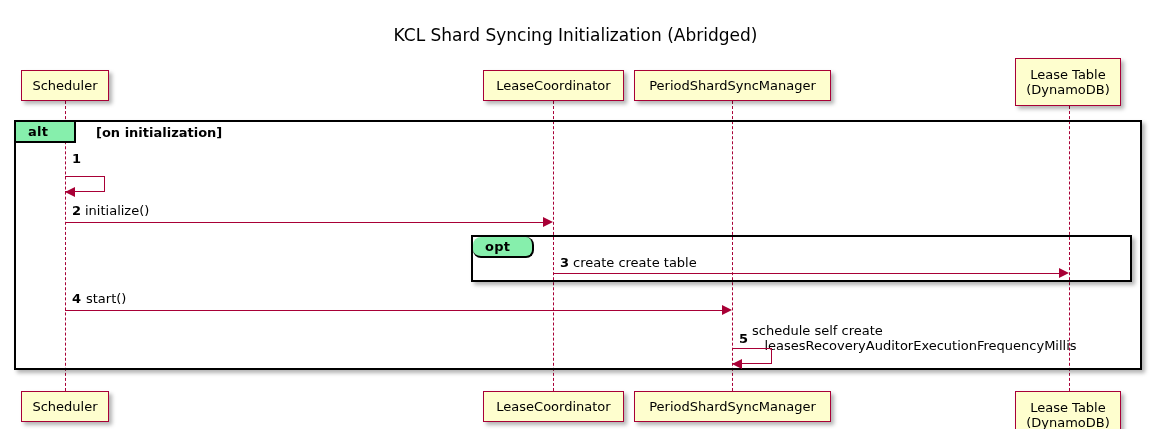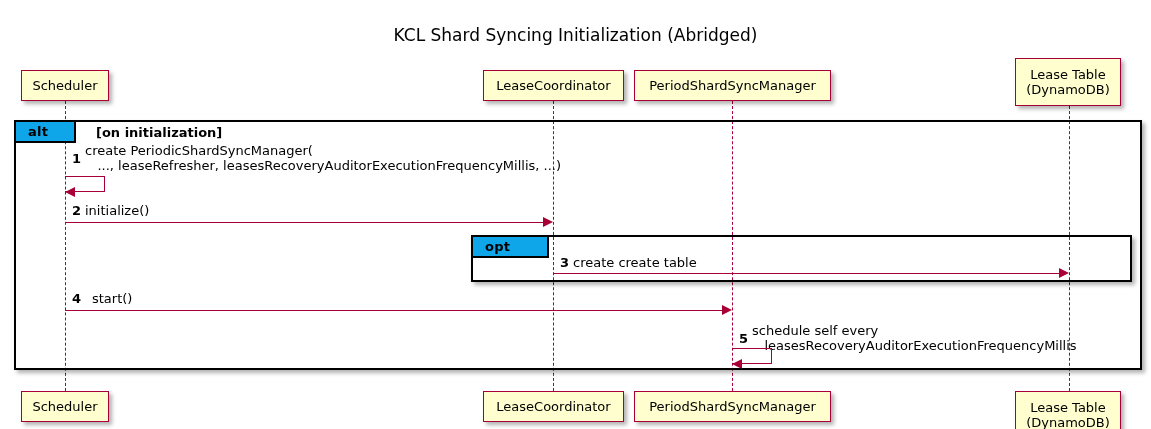--- a/index.html
+++ b/index.html
@@ -56,21 +56,21 @@
   .frame {
     position: absolute;
     box-sizing: border-box;
     border: 2px solid #000000;
     background: transparent;
     box-shadow: 3px 3px 4px rgba(0,0,0,0.30);
   }
   .frame-label {
     position: absolute;
     box-sizing: border-box;
-    background: #0ea5e9;
+    background: #86efac;
     border-right: 2px solid #000000;
     border-bottom: 2px solid #000000;
     font-size: 13px;
     font-weight: bold;
     color: #000000;
     display: flex;
     align-items: center;
     padding-left: 12px;
     letter-spacing: 0.3px;
     text-align: center;
@@ -180,48 +180,46 @@
   </div>
 
   <svg class="frame-label-notch" style="left:76px; top:105px;" width="14" height="22" viewBox="0 0 14 22">
     <polygon points="0,0 14,0 0,21" fill="#EEEEEE" stroke="none"></polygon>
     <line x1="14" y1="0" x2="0" y2="21" stroke="#000000" stroke-width="2"></line>
     <line x1="0" y1="21" x2="-2" y2="21" stroke="#000000" stroke-width="2"></line>
   </svg>
   <div class="frame-guard" style="left:96px; top:108px;">[on initialization]</div>
 
   <div class="frame" style="left:471px; top:218px; width:661px; height:47px;"></div>
-  <div class="frame-label" style="left:473px; top:220px; width:76px; height:21px;">
+  <div class="frame-label" style="left:473px; top:220px; width:61px; height:21px;border-radius:8px;">
     <span>opt</span>
   </div>
   <svg class="frame-label-notch" style="left:534px; top:220px;" width="14" height="22" viewBox="0 0 14 22">
     <polygon points="0,0 14,0 0,21" fill="#EEEEEE" stroke="none"></polygon>
     <line x1="14" y1="0" x2="0" y2="21" stroke="#000000" stroke-width="2"></line>
   </svg>
 
   <div class="msg-num" style="left:72px; top:134px;">1</div>
-  <div class="msg-label" style="left:85px; top:126px;">create PeriodicShardSyncManager(
-   ..., leaseRefresher, leasesRecoveryAuditorExecutionFrequencyMillis, ...)</div>
   <div class="selfcall" style="left:65px; top:159px; width:40px; height:16px;"></div>
   <div class="arrow-left" style="left:65px; top:170px;"></div>
 
   <div class="msg-num" style="left:72px; top:186px;">2</div>
   <div class="msg-label" style="left:85px; top:186px;">initialize()</div>
   <div class="msg-line" style="left:65px; top:205px; width:478px;"></div>
   <div class="arrow-right" style="left:543px; top:200px;"></div>
 
   <div class="msg-num" style="left:560px; top:238px;">3</div>
   <div class="msg-label" style="left:573px; top:238px;">create create table</div>
   <div class="msg-line" style="left:553px; top:256px; width:506px;"></div>
   <div class="arrow-right" style="left:1059px; top:251px;"></div>
 
   <div class="msg-num" style="left:72px; top:274px;">4</div>
-  <div class="msg-label" style="left:92px; top:274px;">start()</div>
+  <div class="msg-label" style="left:86px; top:274px;">start()</div>
   <div class="msg-line" style="left:65px; top:293px; width:657px;"></div>
   <div class="arrow-right" style="left:722px; top:288px;"></div>
 
   <div class="msg-num" style="left:739px; top:314px;">5</div>
-  <div class="msg-label" style="left:752px; top:306px;">schedule self every
+  <div class="msg-label" style="left:752px; top:306px;">schedule self create
    leasesRecoveryAuditorExecutionFrequencyMillis</div>
   <div class="selfcall" style="left:732px; top:331px; width:40px; height:16px;"></div>
   <div class="arrow-left" style="left:732px; top:342px;"></div>
 
 </div>
 
 </body></html>

